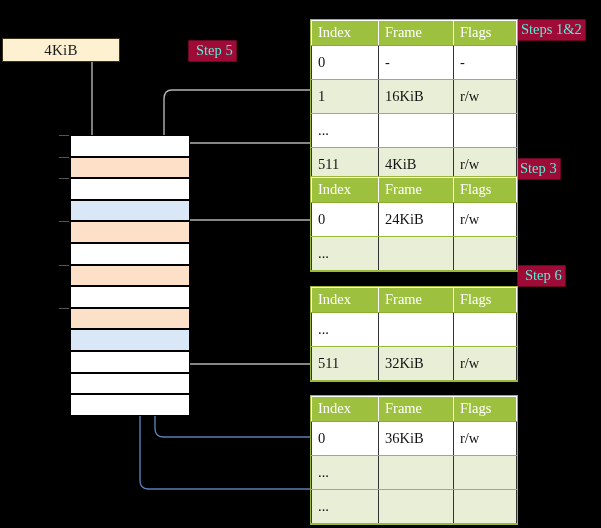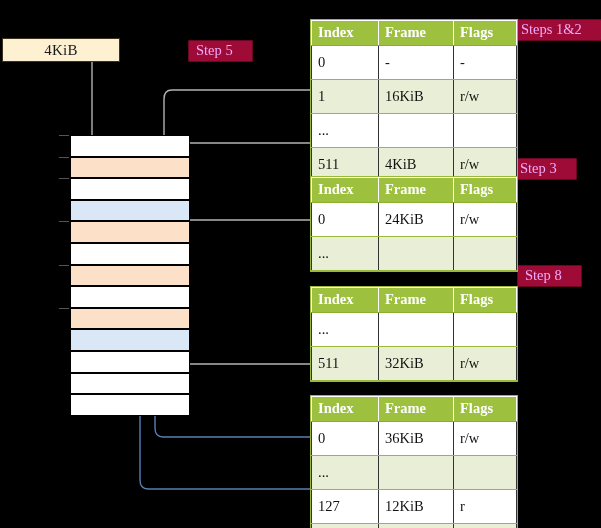--- a/index.html
+++ b/index.html
@@ -23,23 +23,23 @@
     display:flex;align-items:center;justify-content:center;
     font-size:15px;color:#1a1a1a;
     letter-spacing:.2px;
   }
 
   
   .badge{
     position:absolute;
     background:#a6093d;
     background:#9e0b36;
-    color:#f0abfc;
+    color:#5eead4;
     font-size:14.5px;
-    padding:2px 20px 3px 8px;
+    padding:2px 4px 3px 8px;
     border-radius:2px;
     box-sizing:border-box;
     white-space:nowrap;
     line-height:1.15;
     box-shadow:0 0 0 1px #6b0724 inset;
   }
 
   
   #memcol{position:absolute;left:70px;top:135px;width:120px;height:281px;}
   .memrow{
@@ -56,21 +56,21 @@
   .ptable{
     position:absolute;
     border-collapse:collapse;
     background:#ffffff;
     font-size:14px;
     box-shadow:0 0 0 1px #9ab83a;
   }
   .ptable th{
     background:#9dc03f;
     color:#ffffff;
-    font-weight:bold;
+    font-weight:normal;
     text-align:left;
     padding:3px 6px 4px 6px;
     border:1px solid #ffffff;
     border-bottom:1px solid #8aae2e;
     font-size:14.5px;
     white-space:nowrap;
   }
   .ptable td{
     padding:3px 6px 4px 6px;
     border-left:1px solid #333;
@@ -116,21 +116,21 @@
     <path d="M311,437 L163,437 C157,437 155,434 155,428 L155,330" stroke="#5b7fb4" stroke-width="1.4" fill="none" marker-end="url(#ablue)"></path>
 
     <path d="M311,489 L148,489 C142,489 140,486 140,480 L140,210" stroke="#5b7fb4" stroke-width="1.4" fill="none" marker-end="url(#ablue)"></path>
   </svg>
 
   <div class="srcbox" style="left:2px;top:38px;width:118px;height:24px;">4KiB</div>
 
   <div class="badge" style="left:188px;top:40px;">Step 5</div>
   <div class="badge" style="left:513px;top:19px;">Steps 1&amp;2</div>
   <div class="badge" style="left:512px;top:158px;">Step 3</div>
-  <div class="badge" style="left:517px;top:265px;">Step 8</div>
+  <div class="badge" style="left:517px;top:265px;">Step 6</div>
 
   <div id="memcol">
       <div class="memrow " style="top: 0px;"></div>
       <div class="memrow peach" style="top: 21.6px;"></div>
       <div class="memrow " style="top: 43.2px;"></div>
       <div class="memrow blue" style="top: 64.8px;"></div>
       <div class="memrow peach" style="top: 86.4px;"></div>
       <div class="memrow " style="top: 108px;"></div>
       <div class="memrow peach" style="top: 129.6px;"></div>
       <div class="memrow " style="top: 151.2px;"></div>
@@ -233,25 +233,20 @@
           <tr class="h">
             <td class="c-index">0</td>
             <td class="c-frame">36KiB</td>
             <td class="c-flags">r/w</td>
           </tr>
           <tr class="h alt">
             <td class="c-index">...</td>
             <td class="c-frame"></td>
             <td class="c-flags"></td>
           </tr>
-          <tr class="h">
-            <td class="c-index">127</td>
-            <td class="c-frame">12KiB</td>
-            <td class="c-flags">r</td>
-          </tr>
           <tr class="h alt">
             <td class="c-index">...</td>
             <td class="c-frame"></td>
             <td class="c-flags"></td>
           </tr>
         </tbody>
       </table>
     </div>
 
 </div>

